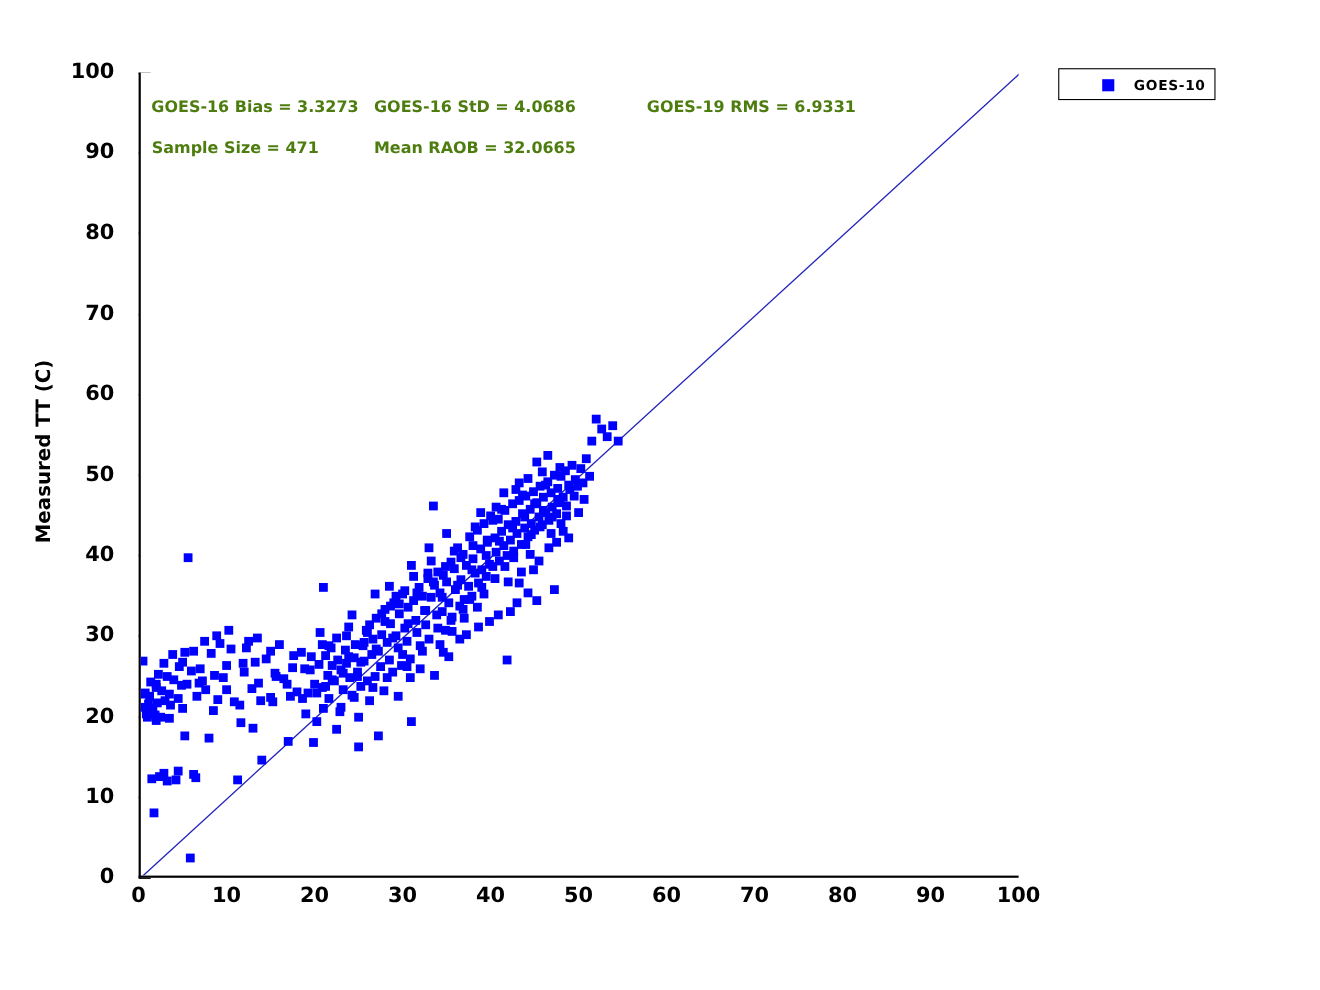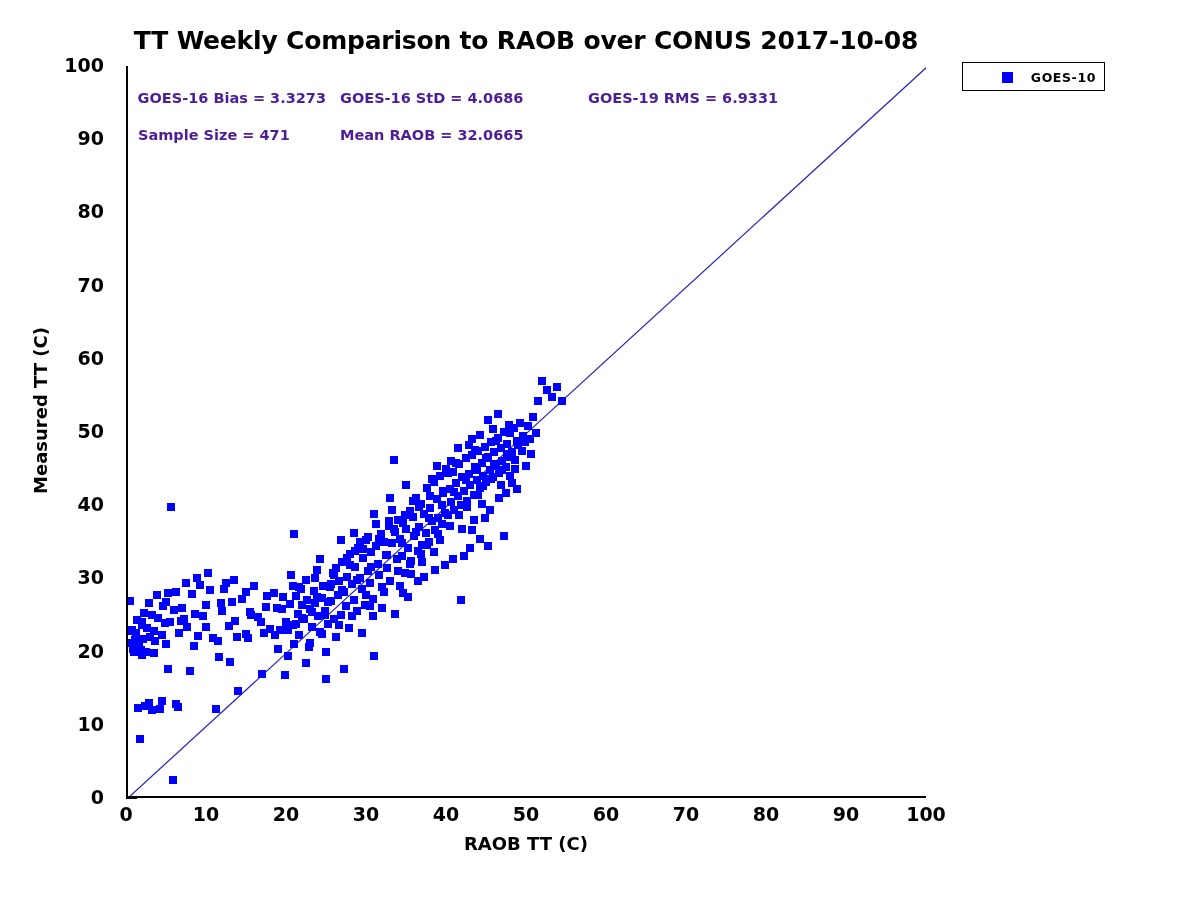--- a/index.html
+++ b/index.html
@@ -114,21 +114,21 @@
     font-size: 18px;
     font-weight: bold;
     color: #000000;
     transform: rotate(-90deg);
     transform-origin: center center;
   }
   .stat-text {
     position: absolute;
     font-size: 14.5px;
     font-weight: bold;
-    color: #4c1d95;
+    color: #4d7c0f;
     white-space: nowrap;
   }
   #legend-box {
     position: absolute;
     left: 962px;
     top: 62px;
     width: 143px;
     height: 29px;
     border: 1px solid #000000;
     background: #ffffff;
@@ -156,25 +156,23 @@
     height: 8px;
     margin-left: -4px;
     margin-top: -4px;
   }
 </style>
 </head>
 <body>
 
 <div id="figure">
 
-  <div class="chart-title">TT Weekly Comparison to RAOB over CONUS 2017-10-08</div>
 
   <div id="yaxis-label">Measured TT (C)</div>
 
-  <div id="xaxis-label">RAOB TT (C)</div>
 
   <div id="ytick-labels">
       <div class="ytick-label" style="top: 788px;">0</div>
       <div class="ytick-label" style="top: 714.8px;">10</div>
       <div class="ytick-label" style="top: 641.6px;">20</div>
       <div class="ytick-label" style="top: 568.4px;">30</div>
       <div class="ytick-label" style="top: 495.2px;">40</div>
       <div class="ytick-label" style="top: 422px;">50</div>
       <div class="ytick-label" style="top: 348.8px;">60</div>
       <div class="ytick-label" style="top: 275.6px;">70</div>

